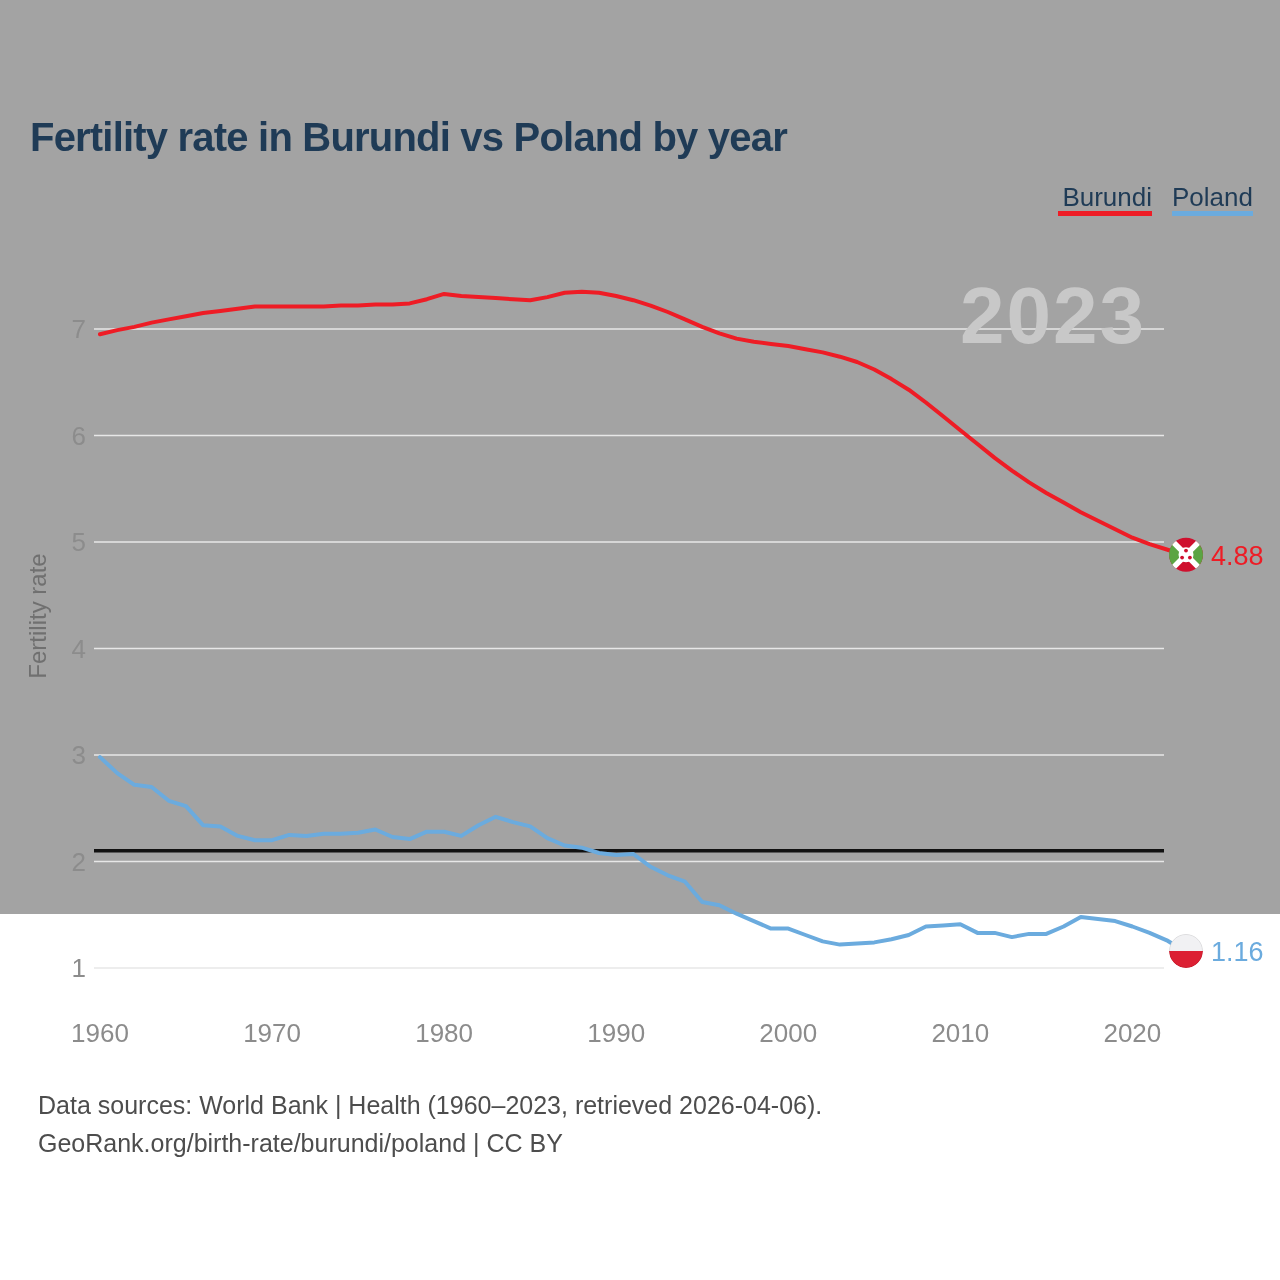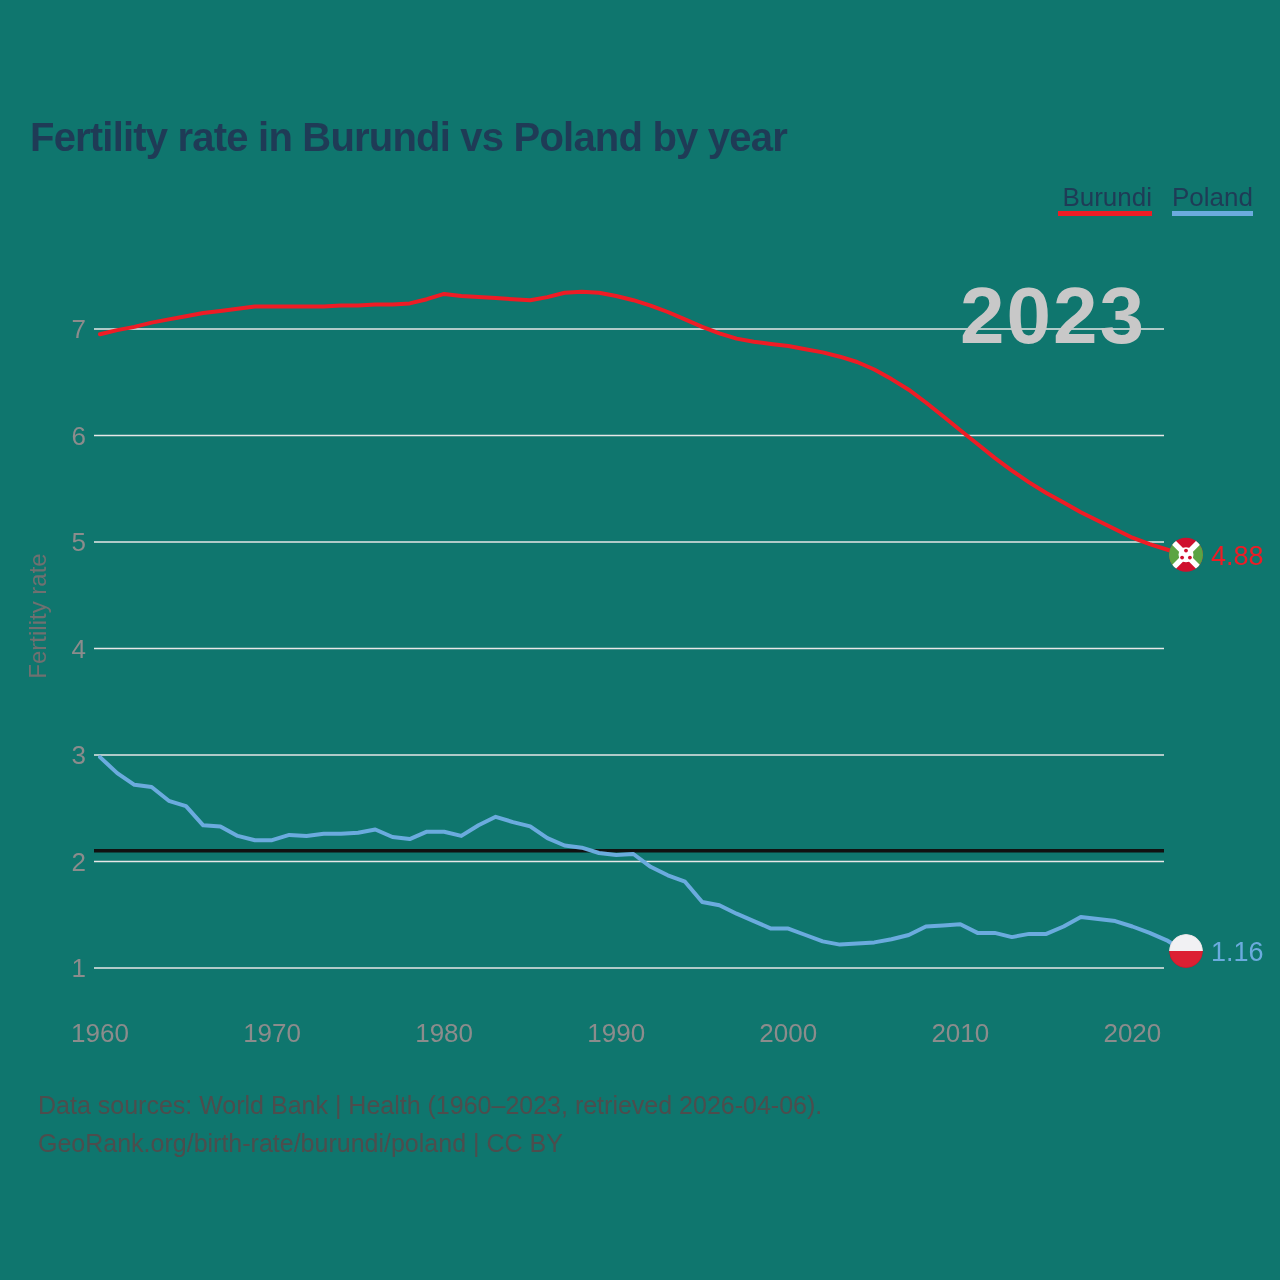--- a/index.html
+++ b/index.html
@@ -7,22 +7,22 @@
     padding: 0;
     background: #ffffff;
     width: 1280px;
     height: 1280px;
     overflow: hidden;
     font-family: "Liberation Sans", sans-serif;
   }
   #stage {
     position: relative;
     width: 1280px;
-    height: 1280px;
-    background: #0f766e;
+    height: 914px;
+    background: #a3a3a3;
   }
   svg text { user-select: none; }
   .title-text {
     font-size: 40px;
     font-weight: bold;
     letter-spacing: -0.8px;
   }
   .legend-text {
     font-size: 26px;
     font-weight: 400;

